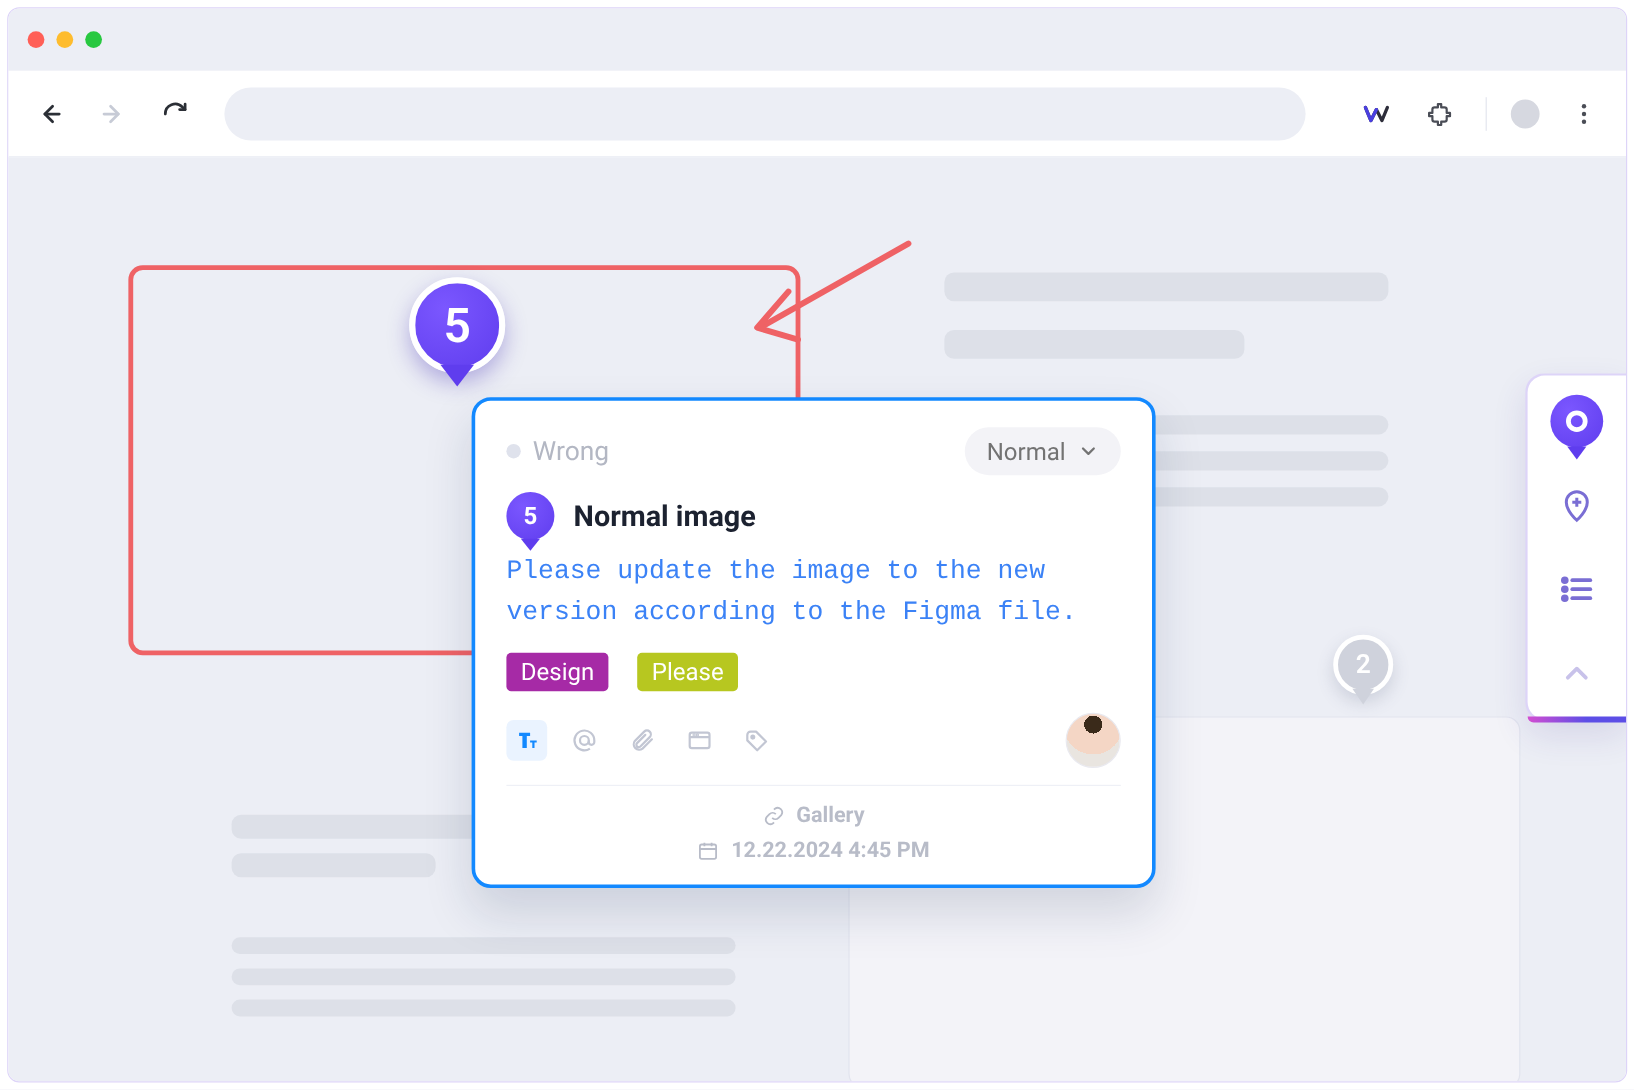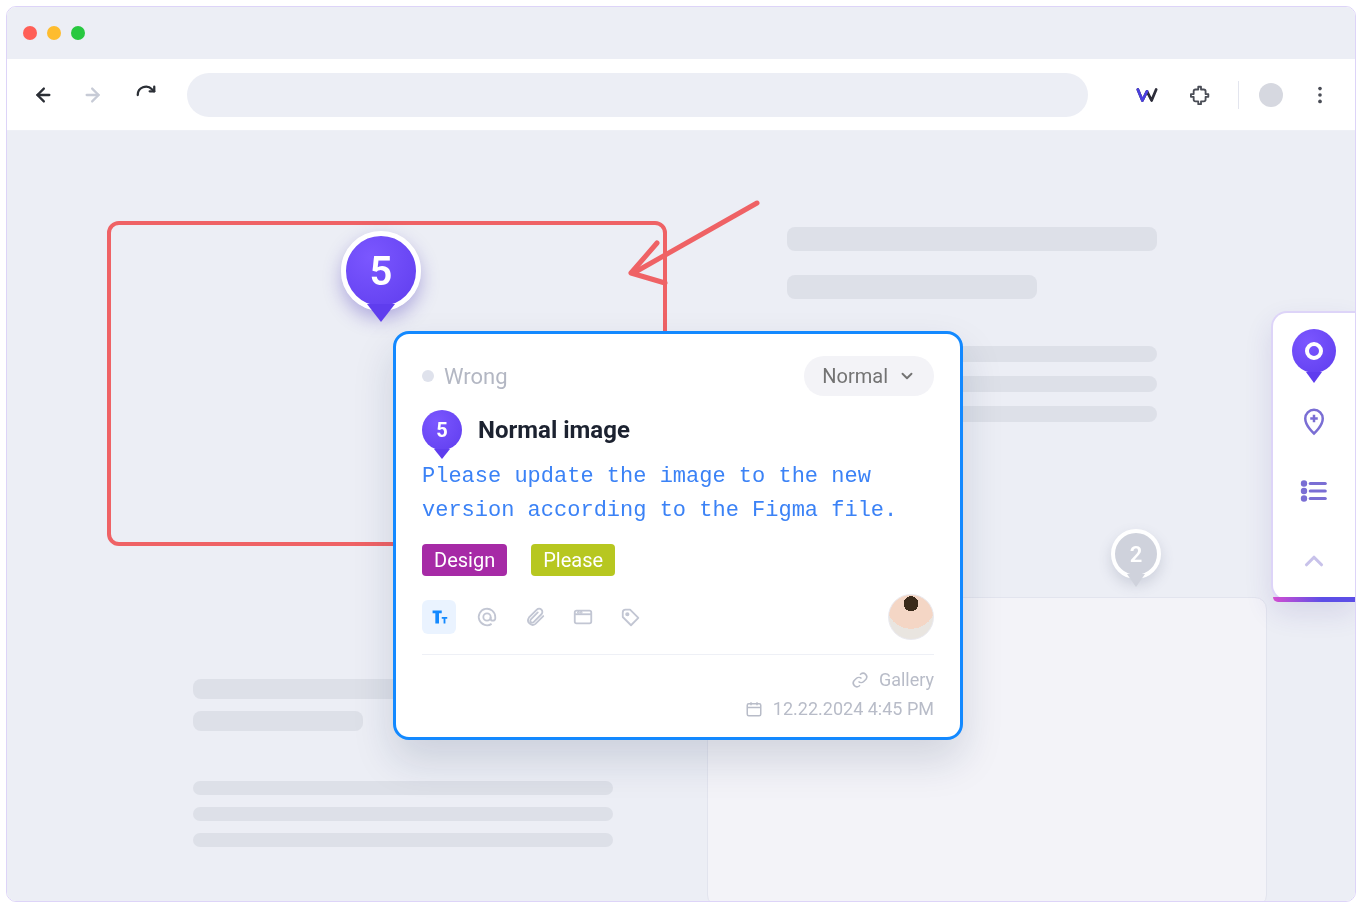--- a/index.html
+++ b/index.html
@@ -379,21 +379,21 @@
                 <path d="M3 7v5l9 9 8-8-9-9H6a3 3 0 0 0-3 3z"></path>
                 <circle cx="8" cy="9" r="1.3" fill="currentColor"></circle>
               </svg>
           </div>
         </div>
         <div class="assignee"></div>
       </div>
 
       <div class="hr"></div>
 
-      <div class="meta" style="flex-direction:column; align-items:flex-end; gap:8px;">
+      <div class="meta" style="flex-direction:column; align-items:center; gap:8px;font-weight:bold;">
         <div class="meta-row">
           <svg viewBox="0 0 24 24" fill="none" stroke="currentColor" stroke-width="2">
               <path d="M10 14a5 5 0 0 0 7 0l3-3a5 5 0 0 0-7-7l-1 1"></path>
               <path d="M14 10a5 5 0 0 0-7 0l-3 3a5 5 0 0 0 7 7l1-1"></path>
             </svg>
           <span>Gallery</span>
         </div>
         <div class="meta-row">
           <svg viewBox="0 0 24 24" fill="none" stroke="currentColor" stroke-width="2">
               <rect x="3" y="5" width="18" height="16" rx="2"></rect>

